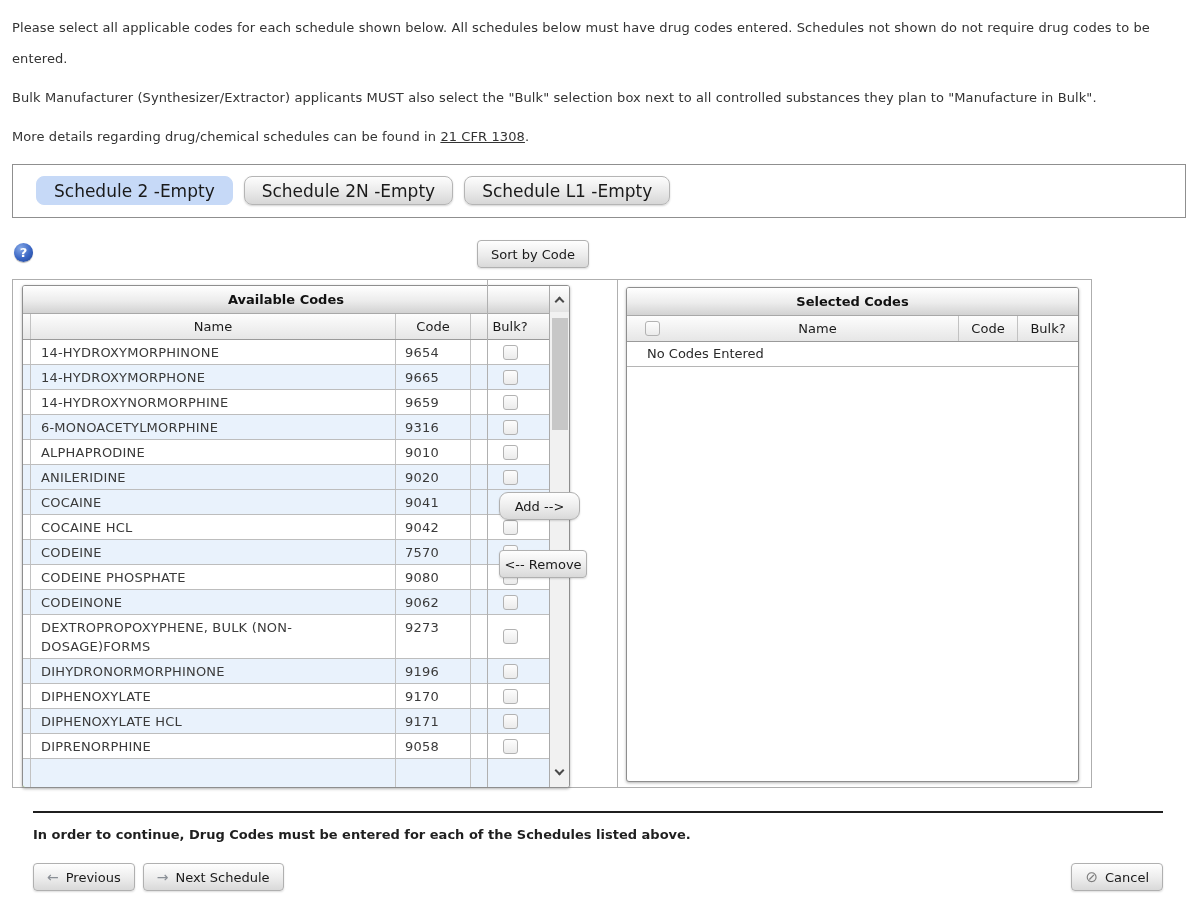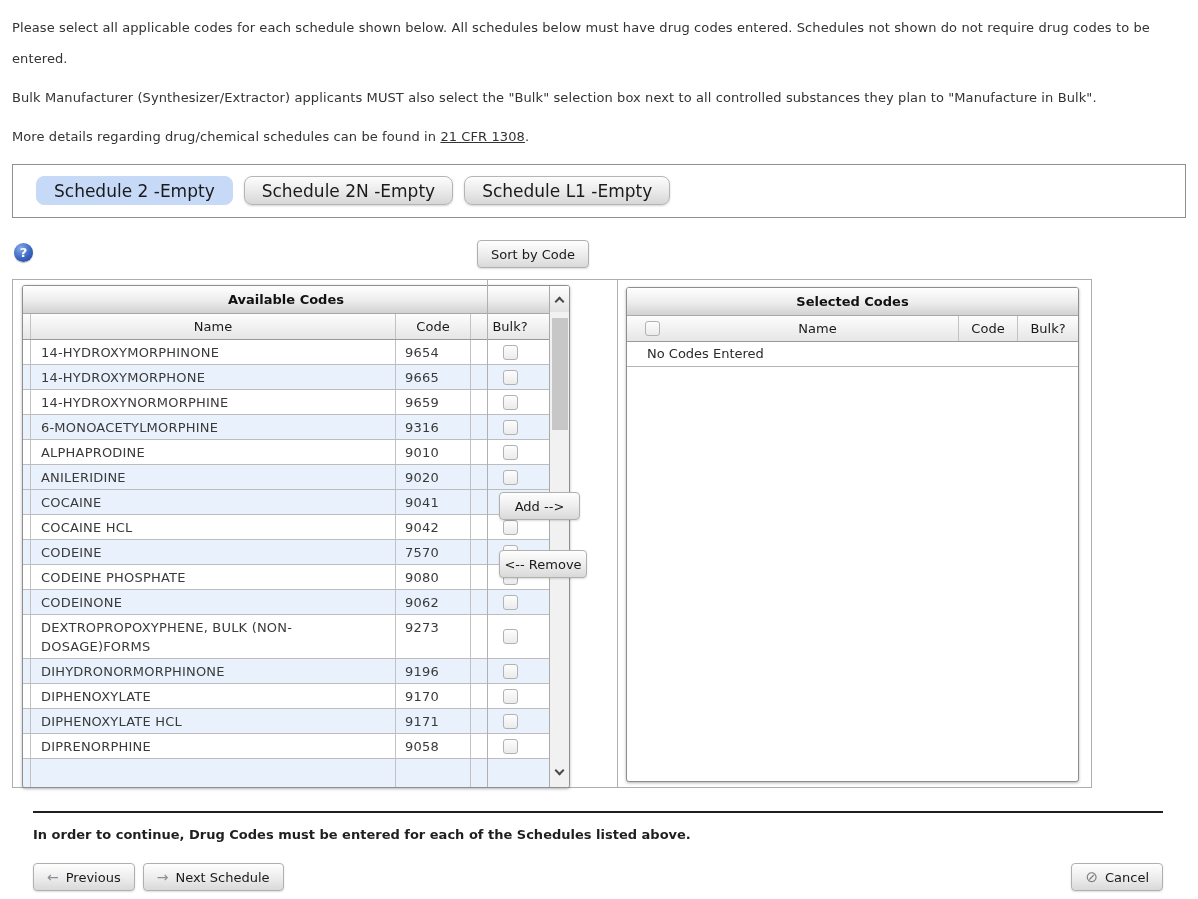--- a/index.html
+++ b/index.html
@@ -117,21 +117,21 @@
   }
   .sbtn.top { top: 0; background: linear-gradient(#ffffff, #e2e2e2); }
   .sbtn.bot { bottom: 2px; }
   .chev { display: inline-block; width: 7px; height: 7px;
           border-right: 2px solid #4a4a4a; border-bottom: 2px solid #4a4a4a; }
   .chev.up   { transform: rotate(-135deg); margin-top: 5px; }
   .chev.down { transform: rotate(45deg); margin-bottom: 3px; }
   .sthumb { position: absolute; left: 2px; top: 32px; width: 16px; height: 112px; background: #c7c7c7; }
 
   
-  .add-btn    { position: absolute; left: 11px; top: 212px; width: 81px; }
+  .add-btn    { position: absolute; left: 11px; top: 212px; width: 81px; border-radius: 9px; }
   .remove-btn { position: absolute; left: 11px; top: 270px; width: 88px; }
 
   
   .empty-row {
     height: 25px; line-height: 24px; padding-left: 20px;
     border-bottom: 1px solid #b5b5b5; color: #2a2a2a; background: #fff;
   }
 
   
   .divider { margin: 23px 23px 0 21px; border-top: 2px solid #1f1f1f; }

